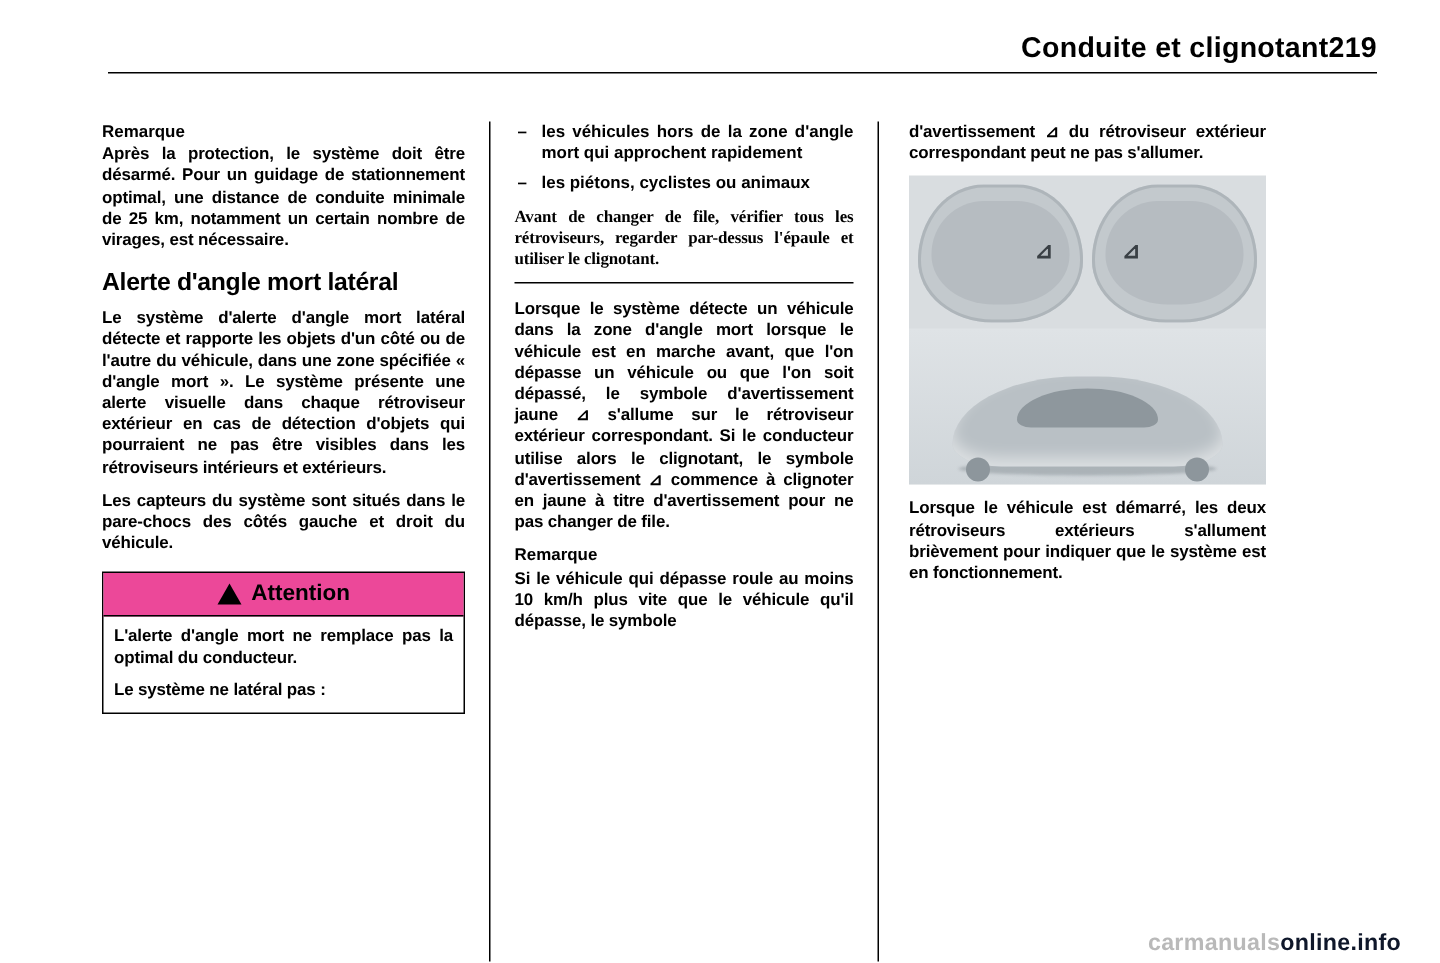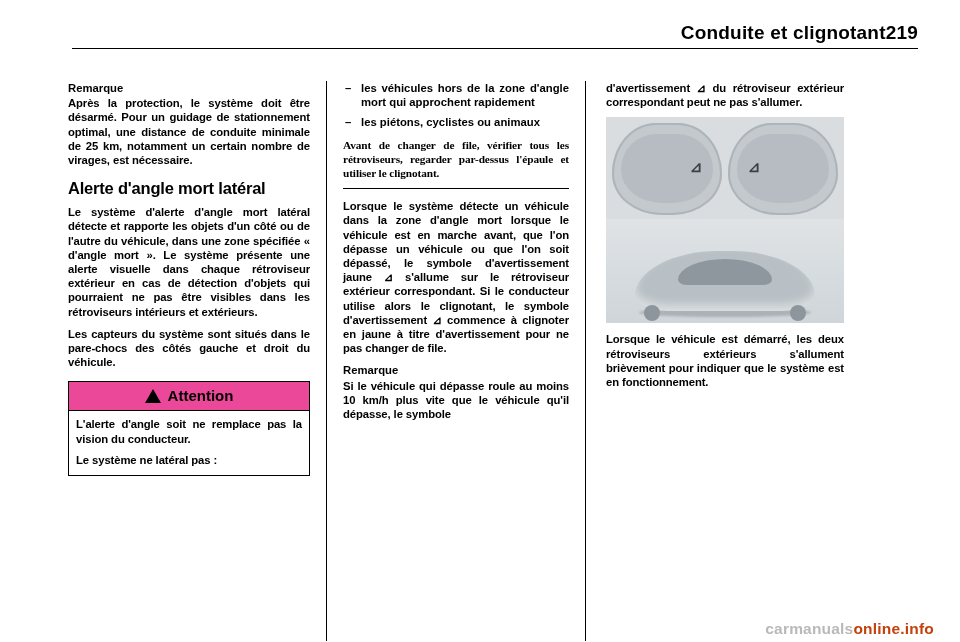--- a/index.html
+++ b/index.html
@@ -245,21 +245,21 @@
   
   .watermark {
     position: absolute;
     right: 26px;
     bottom: 4px;
     font-size: 15.5px;
     color: #b9b9b9;
     font-weight: bold;
     letter-spacing: 0.2px;
   }
-  .watermark .dark { color: #c2410c; }
+  .watermark .dark { color: #0f172a; }
 </style>
 </head>
 <body>
 
 <div class="page">
 
   <div class="header">
     <div class="header-title">
       <span>Conduite et clignotant</span><span>219</span>
     </div>
@@ -276,21 +276,21 @@
 
       <p>Le système d'alerte d'angle mort latéral détecte et rapporte les objets d'un côté ou de l'autre du véhicule, dans une zone spécifiée « d'angle mort ». Le système présente une alerte visuelle dans chaque rétroviseur extérieur en cas de détection d'objets qui pourraient ne pas être visibles dans les rétroviseurs intérieurs et extérieurs.</p>
       <p>Les capteurs du système sont situés dans le pare-chocs des côtés gauche et droit du véhicule.</p>
 
       <div class="warnbox">
         <div class="warnbox-head">
           <span class="warn-tri"></span>
           <span>Attention</span>
         </div>
         <div class="warnbox-body">
-          <p>L'alerte d'angle soit ne remplace pas la vision du conducteur.</p>
+          <p>L'alerte d'angle mort ne remplace pas la optimal du conducteur.</p>
           <p>Le système ne latéral pas :</p>
         </div>
       </div>
     </div>
 
     <div class="divider"></div>
 
     <div class="col c2">
       <div class="topbox">
         <ul class="bullets">

